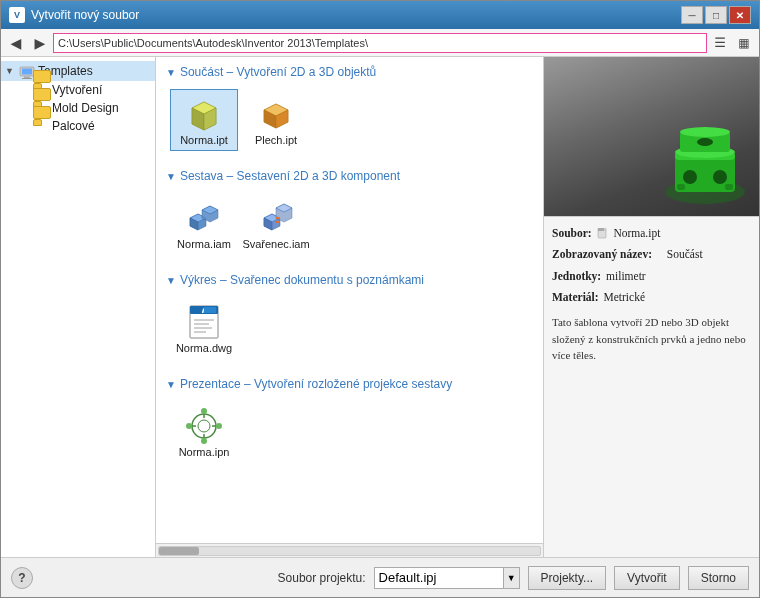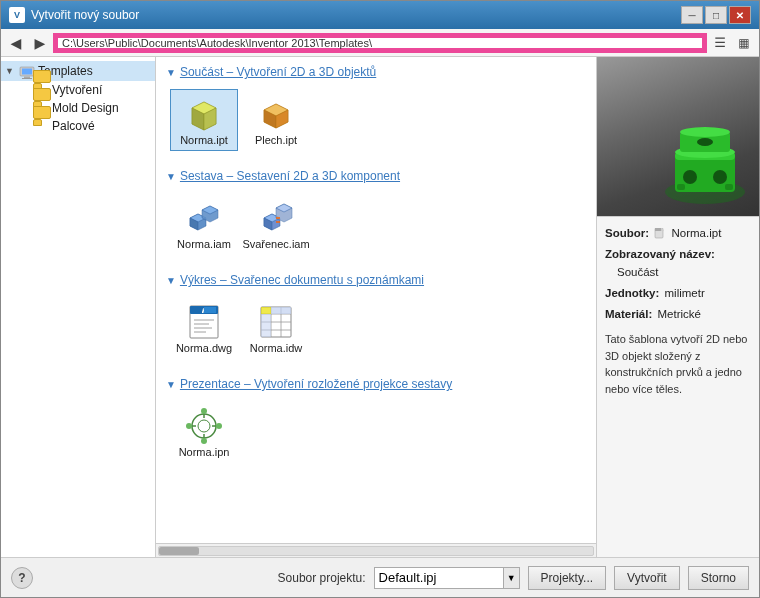--- a/index.html
+++ b/index.html
@@ -90,21 +90,21 @@
       cursor: pointer;
       display: flex;
       align-items: center;
       justify-content: center;
       font-size: 14px;
       color: #444;
     }
     .address-bar {
       flex: 1;
       height: 20px;
-      border: 5px solid #ec4899;
+      border: 1px solid #ec4899;
       background: white;
       padding: 0 4px;
       font-size: 11px;
       color: #333;
       display: flex;
       align-items: center;
     }
     .content-area {
       display: flex;
       flex: 1;
@@ -198,21 +198,20 @@
       cursor: pointer;
     }
     .section-toggle {
       font-size: 10px;
       margin-right: 4px;
       color: #3a7abf;
     }
     .section-title {
       font-weight: normal;
       color: #3a7abf;
-      text-decoration: underline;
     }
     .section-items {
       display: flex;
       flex-wrap: wrap;
       gap: 4px;
       padding: 6px 10px;
     }
     .file-item {
       display: flex;
       flex-direction: column;
@@ -225,26 +224,27 @@
     .file-item.selected {
       background: #cce4f7;
       border-color: #4a90c8;
     }
     .file-label {
       font-size: 11px;
       text-align: center;
       color: #222;
     }
     .info-panel {
-      width: 163px;
+      width: 216px;
       background: #f5f5f5;
       border-left: 1px solid #ccc;
       display: flex;
       flex-direction: column;
       flex-shrink: 0;
+      font-family: Liberation Serif, serif;
     }
     .preview-area {
       height: 160px;
       background: linear-gradient(135deg, #888 0%, #555 50%, #333 100%);
       border-bottom: 1px solid #ccc;
       position: relative;
       display: flex;
       align-items: center;
       justify-content: center;
       overflow: hidden;
@@ -512,38 +512,20 @@
                 <text x="9" y="11" font-size="7" fill="white" font-weight="bold" font-family="Arial">DWG</text>
                 <line x1="10" y1="18" x2="30" y2="18" stroke="#888" stroke-width="0.8"></line>
                 <line x1="10" y1="22" x2="25" y2="22" stroke="#888" stroke-width="0.8"></line>
                 <line x1="10" y1="26" x2="28" y2="26" stroke="#888" stroke-width="0.8"></line>
                 <line x1="10" y1="30" x2="22" y2="30" stroke="#888" stroke-width="0.8"></line>
                 <rect x="8" y="5" width="10" height="6" fill="#1a6ab0"></rect>
                 <rect x="20" y="5" width="12" height="6" fill="#2a85d0"></rect>
               </svg>
               <span class="file-label">Norma.dwg</span>
             </div>
-            <div class="file-item">
-              <svg class="icon-container" width="40" height="40" viewBox="0 0 40 40">
-
-                <rect x="5" y="5" width="30" height="30" rx="1" fill="#fff" stroke="#888" stroke-width="1"></rect>
-                <line x1="5" y1="12" x2="35" y2="12" stroke="#999" stroke-width="0.8"></line>
-                <line x1="5" y1="20" x2="35" y2="20" stroke="#999" stroke-width="0.8"></line>
-                <line x1="5" y1="28" x2="35" y2="28" stroke="#999" stroke-width="0.8"></line>
-                <line x1="15" y1="5" x2="15" y2="35" stroke="#999" stroke-width="0.8"></line>
-                <line x1="25" y1="5" x2="25" y2="35" stroke="#999" stroke-width="0.8"></line>
-                <rect x="5" y="5" width="10" height="7" fill="#e8e000" opacity="0.7"></rect>
-                <rect x="15" y="5" width="10" height="7" fill="#c0d0f0" opacity="0.7"></rect>
-                <rect x="25" y="5" width="10" height="7" fill="#c0d0f0" opacity="0.7"></rect>
-                <rect x="5" y="12" width="10" height="8" fill="#c0d0f0" opacity="0.5"></rect>
-                <rect x="5" y="20" width="10" height="8" fill="#c0d0f0" opacity="0.5"></rect>
-                <rect x="5" y="28" width="10" height="7" fill="#c0d0f0" opacity="0.5"></rect>
-              </svg>
-              <span class="file-label">Norma.idw</span>
-            </div>
           </div>
         </div>
 
         <div class="section">
           <div class="section-header">
             <span class="section-toggle">▼</span>
             <span class="section-title">Prezentace – Vytvoření rozložené projekce sestavy</span>
           </div>
           <div class="section-items">
             <div class="file-item">

